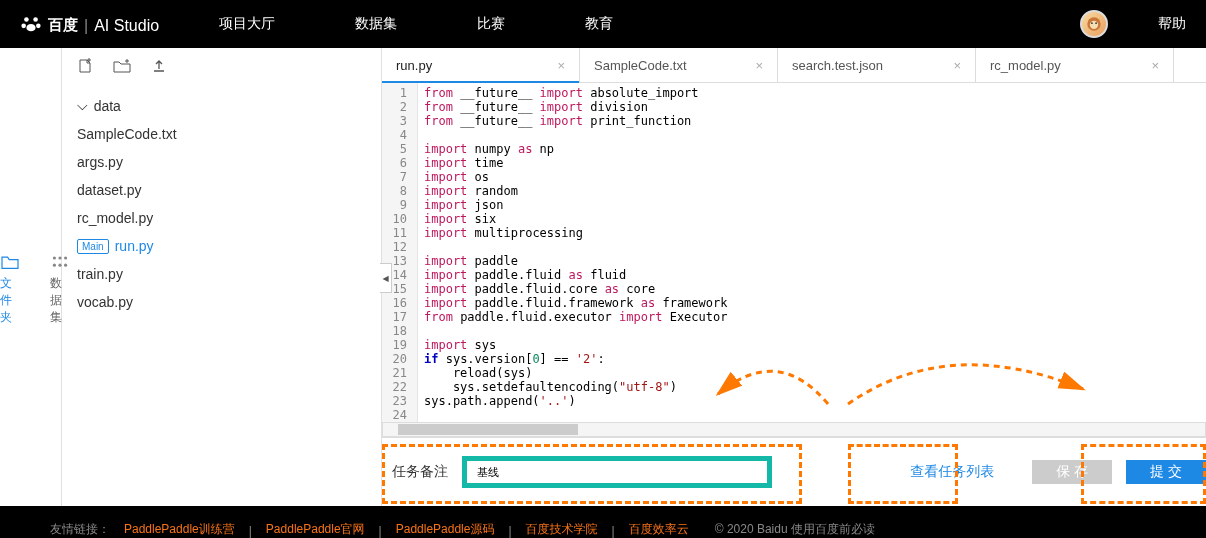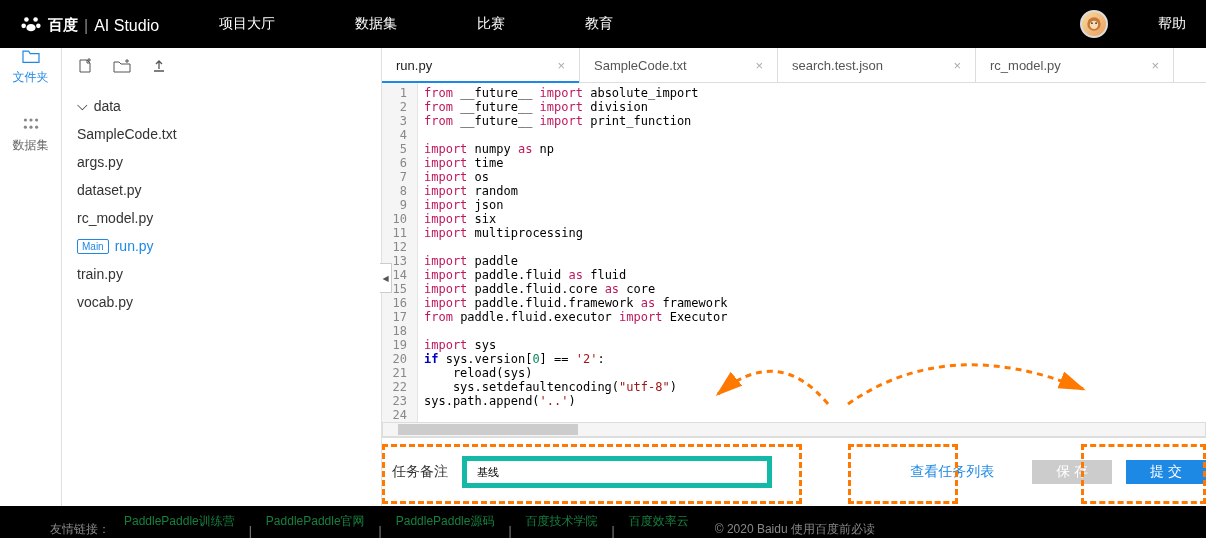--- a/index.html
+++ b/index.html
@@ -6,21 +6,21 @@
 body{font-family:"Microsoft YaHei",Arial,sans-serif;font-size:13px;background:#fff;width:1206px;height:538px;overflow:hidden;display:flex;flex-direction:column}
 .hdr{background:#000;height:48px;display:flex;align-items:center;color:#fff;padding:0 20px}
 .logo{display:flex;align-items:flex-end;gap:6px;font-size:16px}
 .logo-txt{font-weight:bold;font-size:15px}
 .nav{display:flex;margin-left:60px;gap:80px}
 .nav a{color:#fff;text-decoration:none;font-size:14px}
 .spacer{flex:1}
 .avatar{width:28px;height:28px;border-radius:50%;background:linear-gradient(135deg,#f9d9a0,#e8a060);border:2px solid #ddd;margin-right:50px;display:flex;align-items:center;justify-content:center}
 .help{color:#fff;font-size:14px}
 .mid{flex:1;display:flex;min-height:0;position:relative}
-.iconbar{width:62px;border-right:1px solid #e0e0e0;display:flex;flex-direction:column;align-items:center;gap:30px}
+.iconbar{width:62px;border-right:1px solid #e0e0e0;display:flex;flex-direction:row;align-items:center;padding-top:25px;gap:30px}
 .iconbar .item{display:flex;flex-direction:column;align-items:center;gap:5px;font-size:12px;color:#666;cursor:pointer}
 .iconbar .item.active{color:#1e88e5}
 .sidebar{width:320px;border-right:1px solid #e0e0e0;display:flex;flex-direction:column}
 .tb{height:38px;display:flex;align-items:center;padding:0 15px;gap:20px}
 .tb span{cursor:pointer;color:#555}
 .filelist{flex:1;padding:5px 0;overflow:auto}
 .filelist .row{padding:6px 15px;font-size:14px;color:#333;cursor:pointer;display:flex;align-items:center;gap:6px}
 .filelist .row.folder{color:#333}
 .filelist .row.run{color:#1e88e5}
 .badge{border:1px solid #1e88e5;color:#1e88e5;font-size:10px;padding:1px 4px;border-radius:2px}
@@ -41,21 +41,21 @@
 .bottom{background:#fff;border-top:1px solid #ddd;padding:18px 0 18px 10px;display:flex;align-items:center;gap:14px;position:relative}
 .bottom .lbl{font-size:14px;color:#333}
 .bottom input{flex:0 0 310px;height:32px;border:5px solid #14b8a6;padding:0 10px;font-size:11px}
 .link{color:#1e88e5;font-size:14px;cursor:pointer}
 .btn{height:24px;padding:0 24px;border:none;font-size:14px;cursor:pointer}
 .btn-save{background:#ccc;color:#fff}
 .btn-submit{background:#1e88e5;color:#fff}
 .box{border:3px dashed #ff7800;position:absolute;pointer-events:none;z-index:99}
 .arrow-wrap{position:absolute;left:688px;bottom:74px;z-index:100;pointer-events:none}
 .footer{background:#000;height:32px;color:#888;display:flex;align-items:flex-end;padding:0 50px;font-size:12px;gap:6px}
-.footer a{color:#15803d;text-decoration:none;margin:8px 8px}
+.footer a{color:#f97316;text-decoration:none;margin:0 8px}
 .collapse-btn{position:absolute;left:380px;top:215px;width:12px;height:30px;background:#fff;border:1px solid #ccc;border-left:none;display:flex;align-items:center;justify-content:center;font-size:8px;color:#555;z-index:50}
 .scrollbar{height:15px;background:#f5f5f5;border:1px solid #ddd;position:relative;margin:0}
 .scroll-thumb{position:absolute;left:15px;width:180px;top:1px;bottom:1px;background:#ccc}
 </style>
 </head>
 <body>
 
 <div class="hdr">
   <div class="logo">
     <svg width="22" height="22" viewBox="0 0 24 24">

